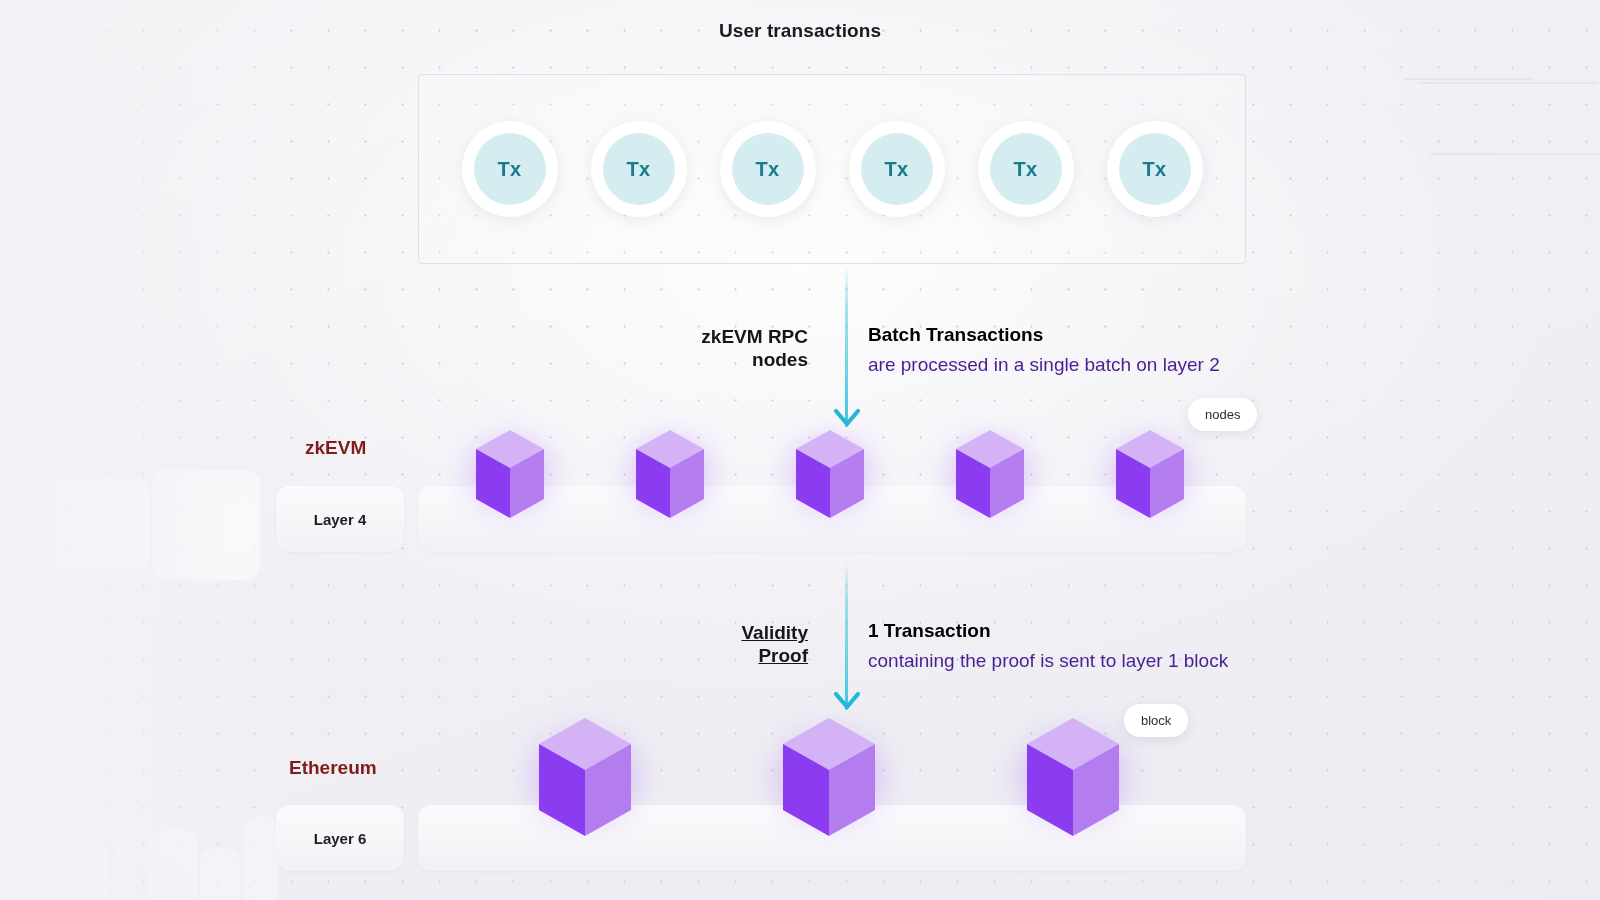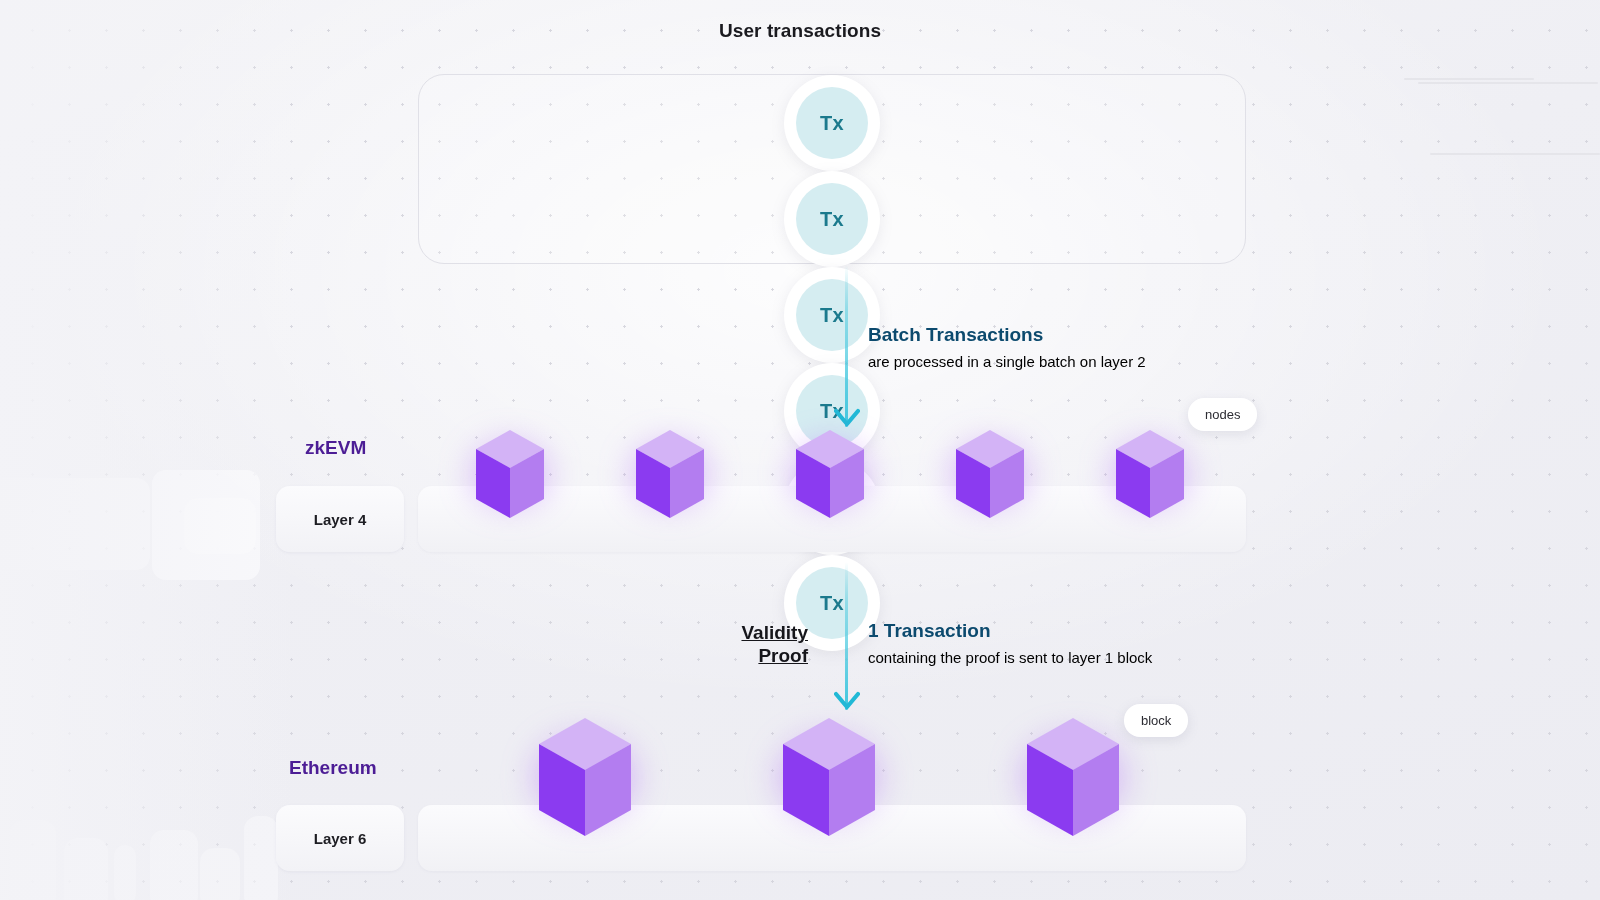--- a/index.html
+++ b/index.html
@@ -35,24 +35,24 @@
 
   
   #title{
     position:absolute;left:0;right:0;top:20px;text-align:center;
     font-size:19px;font-weight:700;color:#1a1a1f;letter-spacing:.1px;
   }
 
   
   #tx-pool{
     position:absolute;left:418px;top:74px;width:828px;height:190px;
-    border:1px solid #e0e0e7;border-radius:26px;
+    border:1px solid #e0e0e7;border-radius:4px;
     background:rgba(255,255,255,.18);
     display:flex;align-items:center;justify-content:space-around;
-    padding:0 26px;box-sizing:border-box;flex-direction:column;
+    padding:0 26px;box-sizing:border-box;
   }
   .tx-node{
     width:96px;height:96px;border-radius:50%;
     background:#ffffff;
     display:flex;align-items:center;justify-content:center;
     box-shadow:0 3px 14px rgba(120,120,150,.13);
     flex:0 0 auto;
   }
   .tx-inner{
     width:72px;height:72px;border-radius:50%;
@@ -72,29 +72,29 @@
     position:absolute;left:0;bottom:-1px;width:26px;height:20px;
   }
 
   
   .stage-left{
     position:absolute;text-align:right;
     font-size:19px;font-weight:700;color:#16161b;line-height:1.22;
   }
   .stage-right{position:absolute;}
   .stage-right .sr-title{
-    font-size:19px;font-weight:700;color:#0c4a6e;line-height:1.2;margin-bottom:6px;
+    font-size:19px;font-weight:700;color:#000000;line-height:1.2;margin-bottom:6px;
   }
   .stage-right .sr-sub{
-    font-size:15px;font-weight:400;color:#000000;line-height:1.25;
+    font-size:19px;font-weight:400;color:#4c1d95;line-height:1.25;
   }
 
   
   .layer-name{
-    position:absolute;font-size:19px;font-weight:700;color:#4c1d95;
+    position:absolute;font-size:19px;font-weight:700;color:#7f1d1d;
   }
   .layer-chip{
     position:absolute;height:66px;width:128px;
     background:linear-gradient(180deg,#fbfbfd,#f2f2f6);
     border-radius:14px;
     display:flex;align-items:center;justify-content:center;
     font-size:15px;font-weight:600;color:#1d1d23;
     box-shadow:0 1px 3px rgba(140,140,165,.10);
   }
   .layer-track{
@@ -166,20 +166,24 @@
         <div class="tx-inner">Tx</div>
       </div>
   </div>
 
   <div class="connector" style="left:834px;top:265px;height:162px;">
     <div class="shaft"></div>
     <svg class="head" viewBox="0 0 26 20">
       <path d="M2 3 L13 16 L24 3" fill="none" stroke="#21b9d6" stroke-width="4.2" stroke-linecap="round" stroke-linejoin="round"></path>
     </svg>
   </div>
+  <div class="stage-left" style="left:580px;top:325px;width:228px;">
+    <div>zkEVM RPC</div>
+    <div>nodes</div>
+  </div>
   <div class="stage-right" style="left:868px;top:324px;width:420px;">
     <div class="sr-title">Batch Transactions</div>
     <div class="sr-sub">are processed in a single batch on layer 2</div>
   </div>
 
   <div class="layer-name" style="left:305px;top:437px;">zkEVM</div>
   <div class="layer-chip" style="left:276px;top:486px;">
     <span>Layer 4</span>
   </div>
   <div class="layer-track" style="left:418px;top:486px;width:828px;"></div>

